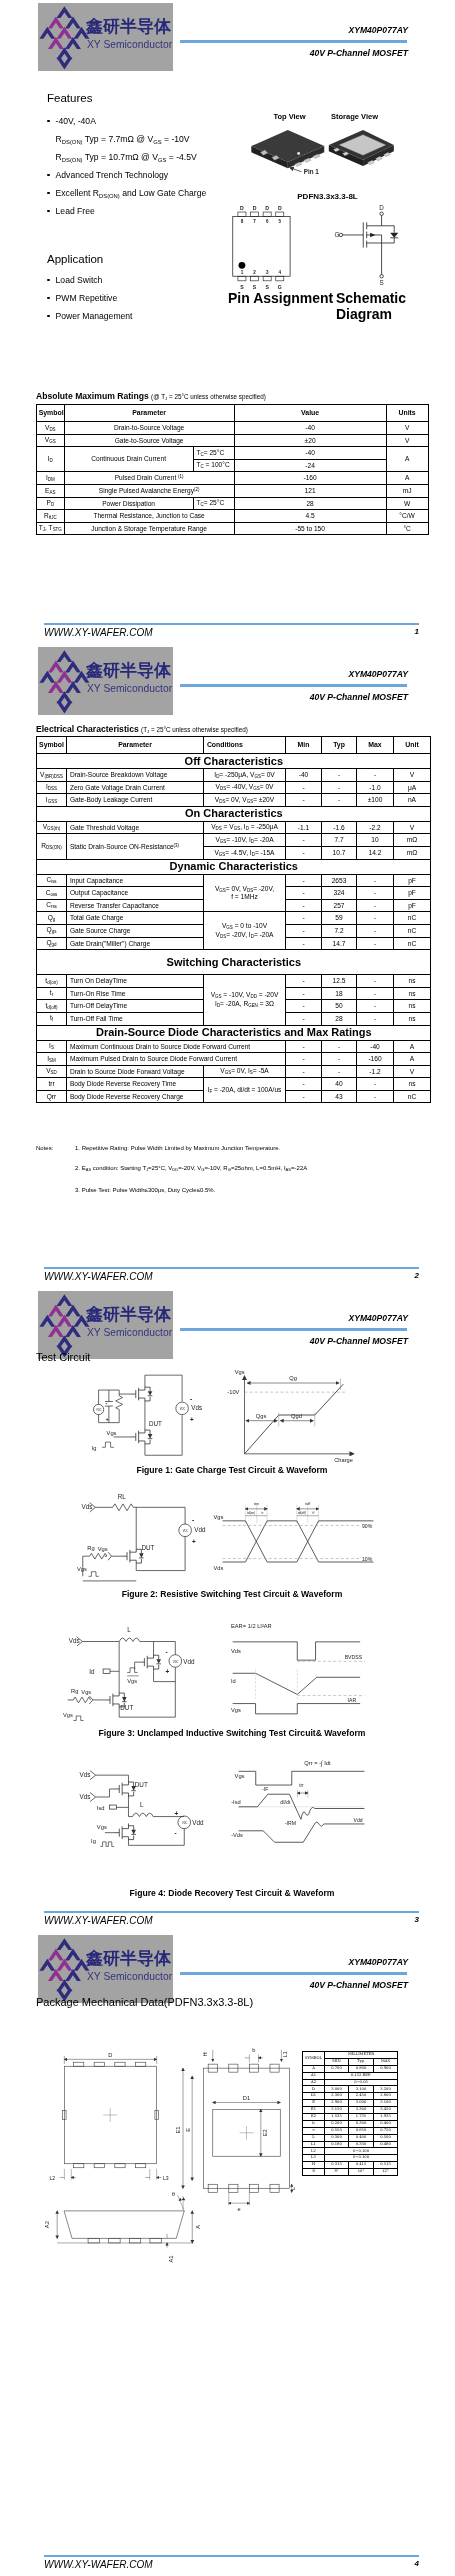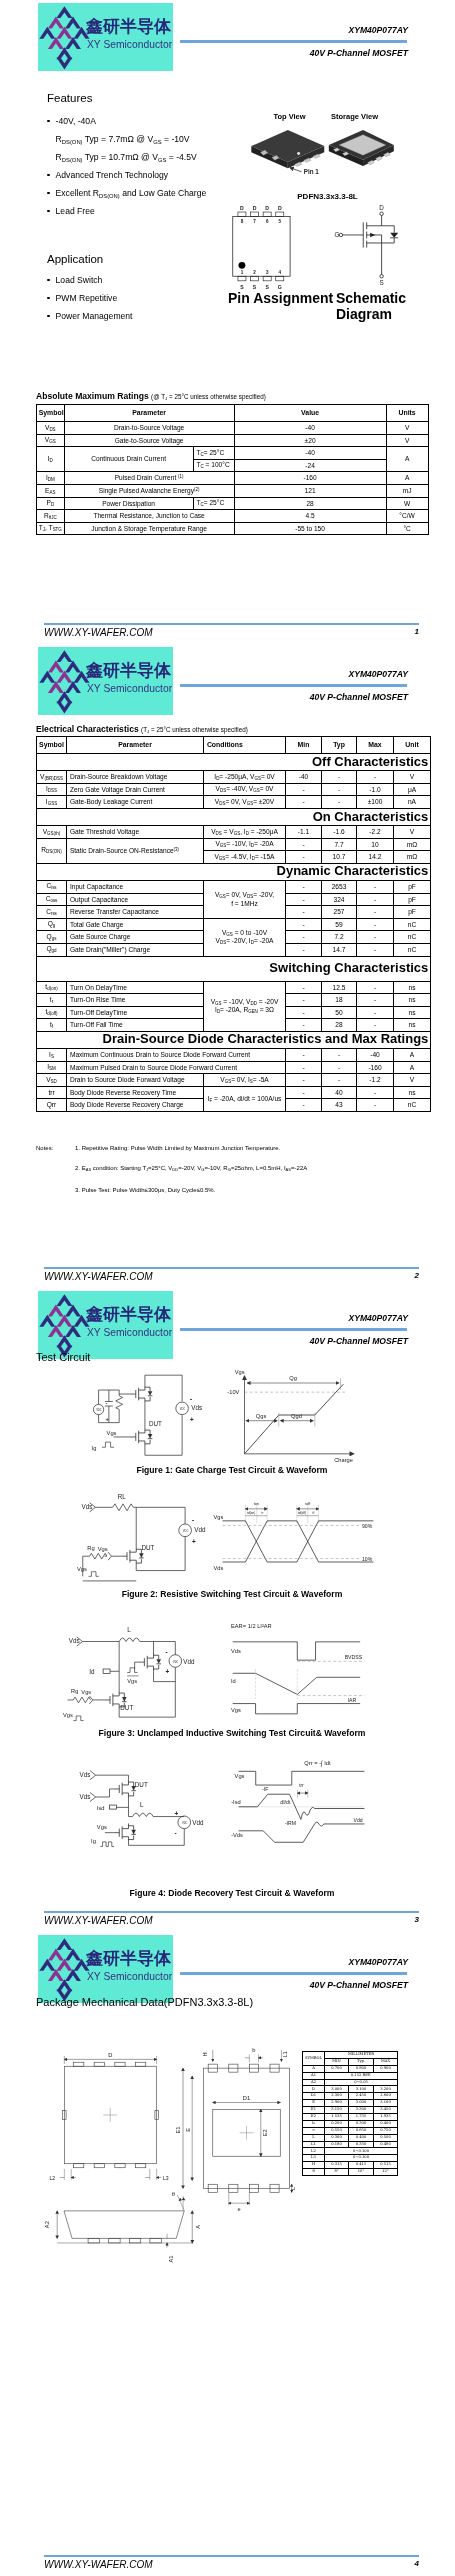--- a/index.html
+++ b/index.html
@@ -4,21 +4,21 @@
 <style>
 *{box-sizing:border-box;margin:0;padding:0}
 body{width:456px;background:#fff;color:#000;font-family:"Liberation Sans",sans-serif}
 .doc{position:relative;width:456px;height:2576px;background:#fff;overflow:hidden}
 .page{position:absolute;left:0;width:456px;height:644px;background:#fff}
 .a{position:absolute}
 sub{font-size:68%;vertical-align:-0.3em}
 sup{font-size:68%;vertical-align:0.5em}
 svg{font-family:"Liberation Sans",sans-serif}
 svg text{fill:#222}
-.logo{left:38px;top:2.9px;width:135px;height:68px;background:#5eead4}
+.logo{left:38px;top:2.9px;width:135px;height:68px;background:#a3a3a3}
 .lcn{left:48px;top:12.6px;font-weight:bold;font-size:17px;color:#28287a;font-family:"DejaVu Sans",sans-serif;white-space:nowrap}
 .len{left:49px;top:36px;font-size:10.3px;color:#33337e;white-space:nowrap}
 .part{right:48px;top:25px;font-style:italic;font-weight:bold;font-size:8.6px}
 .hline{left:180px;top:40px;width:227px;height:2.9px;background:#6ca6dd}
 .subt{right:48px;top:48px;font-style:italic;font-weight:bold;font-size:8.6px}
 .fline{left:44px;top:623px;width:375px;height:1.7px;background:#6ca6dd}
 .fweb{left:44px;top:627px;font-style:italic;font-weight:normal;font-size:10px}
 .fpg{left:44px;top:627px;width:375px;text-align:right;font-style:italic;font-weight:bold;font-size:8px}
 .sech{font-weight:normal;font-size:11.5px}
 .li{display:flex;align-items:center;height:18px;font-size:8.6px}
@@ -28,21 +28,21 @@
 .pdfn{font-weight:bold;font-size:8px;text-align:center}
 .cap2{font-weight:bold;font-size:14px}
 .ttl{font-size:8.6px;white-space:nowrap}
 .ttl b{font-size:8.6px}
 .ttl span{font-size:6.3px}
 table{border-collapse:collapse;table-layout:fixed}
 .dt{width:392px;border:1.1px solid #000;font-size:6.6px}
 .dt td{border:0.6px solid #000;text-align:center;padding:0.6px 1.7px;height:12.6px;line-height:1.15;overflow:hidden}
 .dt tr.hd td{font-weight:bold;font-size:6.9px;height:17px}
 .dt td.l{text-align:left;padding-left:2.9px}
-.dt tr.sec td{text-align:right;font-weight:bold;font-size:13px;height:15px;padding-left:2.3px}
+.dt tr.sec td{text-align:center;font-weight:bold;font-size:11px;height:15px;padding-left:2.3px}
 .dt tr.sec2 td{height:25px}
 .pre{white-space:pre-line}
 .notes{font-size:6px}
 .figcap{left:36px;width:392px;text-align:center;font-weight:bold;font-size:8.6px}
 .mt{width:95px;border:0.6px solid #000;font-size:3.7px;font-family:"DejaVu Serif",serif}
 .mt td{border:0.6px solid #000;text-align:center;height:6.9px;padding:0;line-height:1}
 </style>
 </head>
 <body>
 

